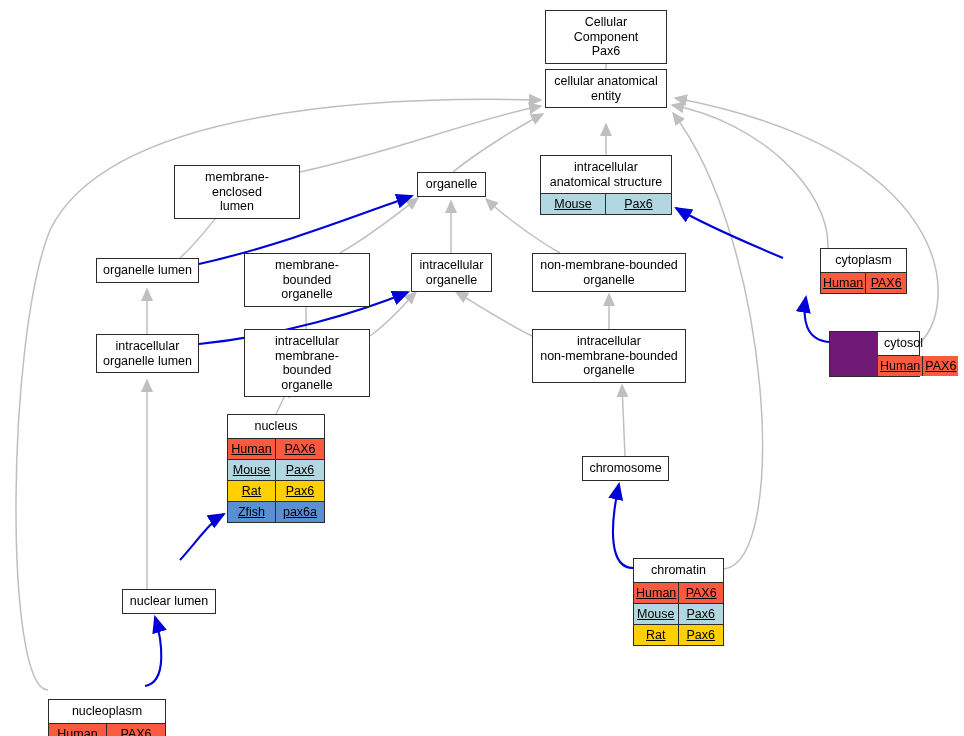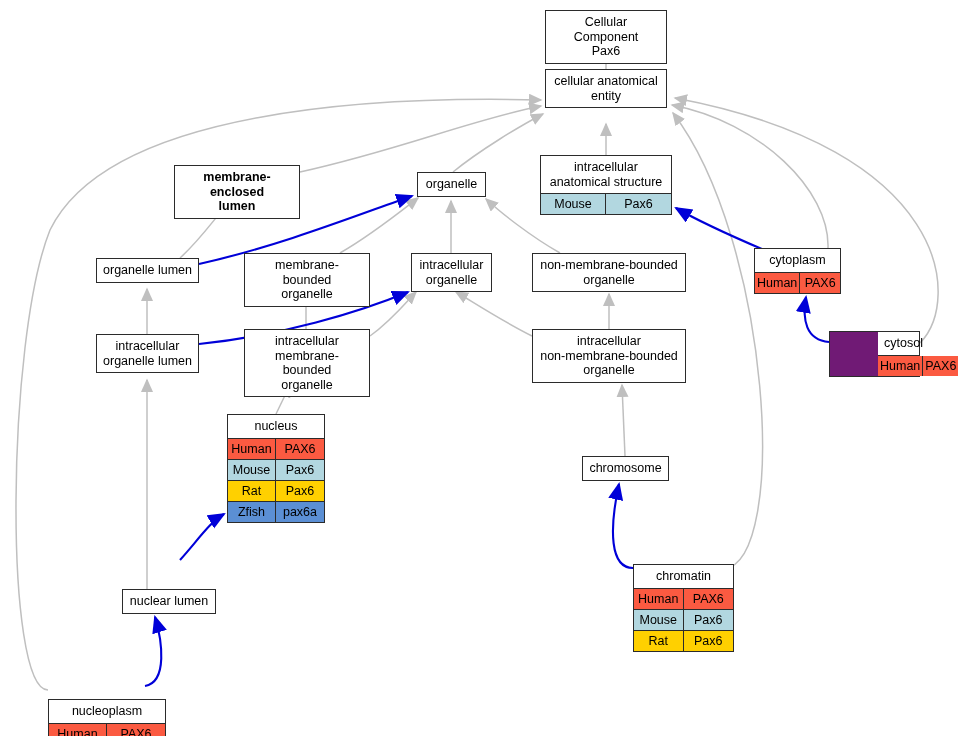--- a/index.html
+++ b/index.html
@@ -5,21 +5,21 @@
   html,body{margin:0;padding:0;background:#ffffff;}
   #root{position:relative;width:964px;height:736px;background:#ffffff;
         font-family:"Liberation Sans","DejaVu Sans",sans-serif;overflow:hidden;}
   svg.edges{position:absolute;left:0;top:0;width:964px;height:736px;pointer-events:none;}
   .node{position:absolute;box-sizing:border-box;border:1.6px solid #2b2b2b;background:#701a75;}
   .node .title{box-sizing:border-box;text-align:center;color:#000;font-size:12.5px;
         line-height:14.5px;padding:4px 6px;white-space:pre-line;background:#ffffff;}
   .genesrow{display:flex;width:100%;box-sizing:border-box;border-top:1.4px solid #2b2b2b;}
   .genesrow:first-child{border-top:1.4px solid #2b2b2b;}
   .gcell{flex:1 1 50%;box-sizing:border-box;text-align:center;font-size:12.5px;
-         line-height:14px;padding:3px 2px;color:#000;}
+         line-height:14px;padding:3px 2px;color:#000;text-decoration:underline;}
   .gcell.left{border-right:1.4px solid #2b2b2b;}
   .sp-human{background:#fb5a41;}
   .sp-mouse{background:#b2d7e0;}
   .sp-rat{background:#ffd000;}
   .sp-zfish{background:#5b8fd4;}
 </style>
 </head>
 <body>
 
 <div id="root">
@@ -70,21 +70,21 @@
 
   <div id="nodes">
       <div class="node" style="left: 545px; top: 10px; width: 122px;">
         <div class="title">Cellular Component
 Pax6</div>
       </div>
       <div class="node" style="left: 545px; top: 69px; width: 122px;">
         <div class="title">cellular anatomical
 entity</div>
       </div>
-      <div class="node" style="left: 174px; top: 165px; width: 126px; font-weight: bold;">
+      <div class="node" style="left: 174px; top: 165px; width: 126px;">
         <div class="title">membrane-enclosed
 lumen</div>
       </div>
       <div class="node" style="left: 417px; top: 172px; width: 69px;">
         <div class="title">organelle</div>
       </div>
       <div class="node" style="left: 540px; top: 155px; width: 132px;">
         <div class="title">intracellular
 anatomical structure</div>
         <div class="genesrow" style="background: rgb(178, 215, 224);">
@@ -100,21 +100,21 @@
 organelle</div>
       </div>
       <div class="node" style="left: 411px; top: 253px; width: 81px;">
         <div class="title">intracellular
 organelle</div>
       </div>
       <div class="node" style="left: 532px; top: 253px; width: 154px;">
         <div class="title">non-membrane-bounded
 organelle</div>
       </div>
-      <div class="node" style="left: 754px; top: 248px; width: 87px;">
+      <div class="node" style="left: 820px; top: 248px; width: 87px;">
         <div class="title">cytoplasm</div>
         <div class="genesrow" style="background: rgb(251, 90, 65);">
           <div class="gcell left sp-human">Human</div>
           <div class="gcell sp-human">PAX6</div>
         </div>
       </div>
       <div class="node" style="left: 96px; top: 334px; width: 103px;">
         <div class="title">intracellular
 organelle lumen</div>
       </div>
@@ -150,21 +150,21 @@
           <div class="gcell sp-rat">Pax6</div>
         </div>
         <div class="genesrow" style="background: rgb(91, 143, 212);">
           <div class="gcell left sp-zfish">Zfish</div>
           <div class="gcell sp-zfish">pax6a</div>
         </div>
       </div>
       <div class="node" style="left: 582px; top: 456px; width: 87px;">
         <div class="title">chromosome</div>
       </div>
-      <div class="node" style="left: 633px; top: 558px; width: 101px; margin-top: 6px;">
+      <div class="node" style="left: 633px; top: 558px; width: 91px;">
         <div class="title">chromatin</div>
         <div class="genesrow" style="background: rgb(251, 90, 65);">
           <div class="gcell left sp-human">Human</div>
           <div class="gcell sp-human">PAX6</div>
         </div>
         <div class="genesrow" style="background: rgb(178, 215, 224);">
           <div class="gcell left sp-mouse">Mouse</div>
           <div class="gcell sp-mouse">Pax6</div>
         </div>
         <div class="genesrow" style="background: rgb(255, 208, 0);">

